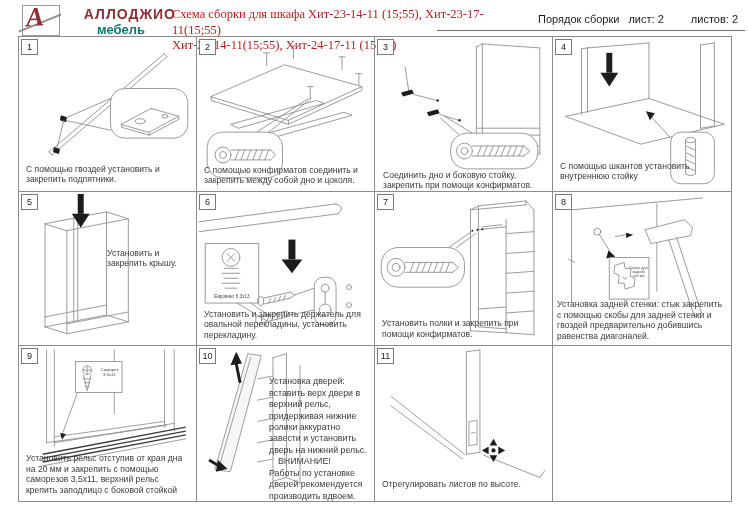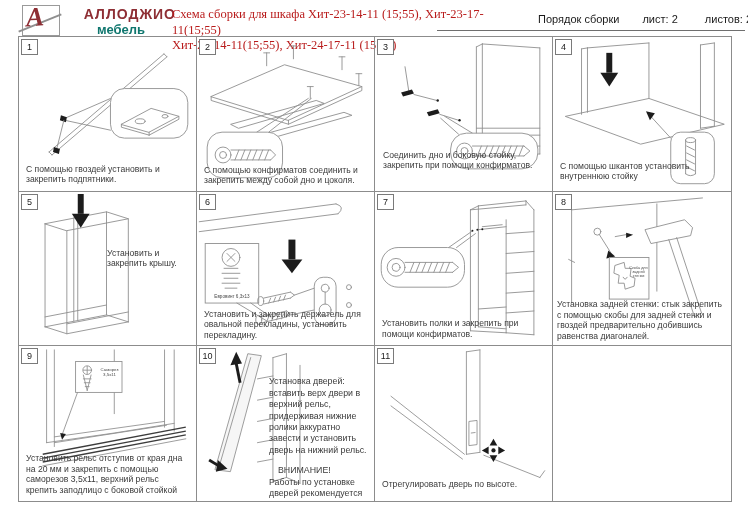--- a/index.html
+++ b/index.html
@@ -48,21 +48,21 @@
   <div class="brand">
     <div class="brand-name">АЛЛОДЖИО</div>
     <div class="brand-sub">мебель</div>
   </div>
   <div class="title">
     <div>Схема сборки для шкафа Хит-23-14-11 (15;55), Хит-23-17-11(15;55)</div>
     <div>Хит-24-14-11(15;55), Хит-24-17-11 (15;55)</div>
   </div>
   <div class="hdr-right">
     <span>Порядок сборки</span>
-    <span style="margin-left:20px;">лист: 2</span>
+    <span style="margin-left:6px;">лист: 2</span>
     <span style="margin-left:24px;">листов: 2</span>
   </div>
   <div class="hdr-line"></div>
 
   <div class="grid">
 
     <div class="cell">
       <div class="num">1</div>
       <svg viewBox="0 0 178 155">
         <path class="d" d="M30,116 L146,17 M33,119 L149,20 M30,116 l3,3 M146,17 l3,3"></path>
@@ -106,21 +106,21 @@
         <path class="dk" d="M52,76 l11,-3 2,4 -11,3 z"></path>
         <path class="d" d="M65,78 L84,84"></path>
           <circle class="dk" cx="85" cy="84" r="1.2"></circle>
         <path class="d" d="M66,82 L84,98 M70,80 L98,97"></path>
         <rect class="wf" x="76" y="97" width="88" height="36" rx="16"></rect>
         <circle class="d" cx="90" cy="115" r="8"></circle>
           <circle class="d" cx="90" cy="115" r="3.5"></circle>
         <path class="d" d="M98,110 L150,110 M98,120 L150,120 M150,110 L156,115 L150,120"></path>
         <path class="d" d="M103,120 l4,-10 M109,120 l4,-10 M115,120 l4,-10 M121,120 l4,-10 M127,120 l4,-10 M133,120 l4,-10 M139,120 l4,-10 M145,120 l4,-10"></path>
       </svg>
-      <div class="cap" style="left:8px;bottom:20px;width:150px;">Соединить дно и боковую стойку, закрепить при помощи конфирматов.</div>
+      <div class="cap" style="left:8px;bottom:0;width:150px;">Соединить дно и боковую стойку, закрепить при помощи конфирматов.</div>
     </div>
 
     <div class="cell">
       <div class="num">4</div>
       <svg viewBox="0 0 178 155">
         <path class="d" d="M12,80 L96,62 L172,88 L88,108 Z"></path>
         <path class="d" d="M28,12 L28,78 M34,11 L34,76 M28,12 L34,11 M34,11 L96,6 M96,6 L96,62"></path>
         <path class="d" d="M148,8 L148,92 M162,6 L162,90 M148,8 L162,6 M148,92 L162,90"></path>
         <rect class="dk" x="53" y="16" width="6" height="20"></rect>
         <path class="dk" d="M47,36 L65,36 L56,50 Z"></path>
@@ -239,37 +239,37 @@
         <path class="d" d="M60,34 L76,31 M60,56 L76,53 M60,78 L76,75 M60,100 L76,97 M60,120 L76,117"></path>
         <path class="df" d="M16,128 L50,8 L64,10 L32,130 Z"></path>
         <path class="d" d="M20,126 L53,12"></path>
         <path d="M42,38 L38,18" stroke="#1c1c1c" stroke-width="3" fill="none"></path>
         <path class="dk" d="M32,20 L38,6 L44,18 Z"></path>
         <path d="M10,118 L20,124" stroke="#1c1c1c" stroke-width="3" fill="none"></path>
         <path class="dk" d="M19,118 L29,127 L17,130 Z"></path>
       </svg>
       <div class="cap" style="left:72px;top:30px;width:100px;font-size:8.8px;line-height:1.3;">
         <div>Установка дверей: вставить верх двери в верхний рельс, придерживая нижние ролики аккуратно завести и установить дверь на нижний рельс.</div>
-        <div style="margin-top:9px;padding-left:9px;">ВНИМАНИЕ!</div>
+        <div style="padding-left:9px;">ВНИМАНИЕ!</div>
         <div>Работы по установке дверей рекомендуется производить вдвоем.</div>
       </div>
     </div>
 
     <div class="cell">
       <div class="num">11</div>
       <svg viewBox="0 0 178 160">
         <path class="d" d="M92,6 L92,112 M106,4 L106,110 M92,6 L106,4 M92,112 L106,110"></path>
         <path class="d" d="M95,78 L103,77 L103,102 L95,103 Z M97,90 l4,-0.5"></path>
         <path class="d" d="M14,52 L90,112 M14,62 L88,117"></path>
         <path class="d" d="M110,113 L168,136 M168,136 L173,129"></path>
         <circle class="dk" cx="120" cy="108" r="2.2"></circle>
         <path class="dk" d="M120,96 l-4,7 h8 z"></path>
         <path class="dk" d="M120,120 l-4,-7 h8 z"></path>
         <path class="dk" d="M108,108 l7,-4 v8 z"></path>
         <path class="dk" d="M132,108 l-7,-4 v8 z"></path>
       </svg>
-      <div class="cap" style="left:7px;bottom:12px;width:160px;">Отрегулировать дверь по высоте.</div>
+      <div class="cap" style="left:7px;bottom:12px;width:160px;">Отрегулировать листов по высоте.</div>
     </div>
 
     <div class="cell"></div>
 
   </div>
 </div>
 
 </body></html>

